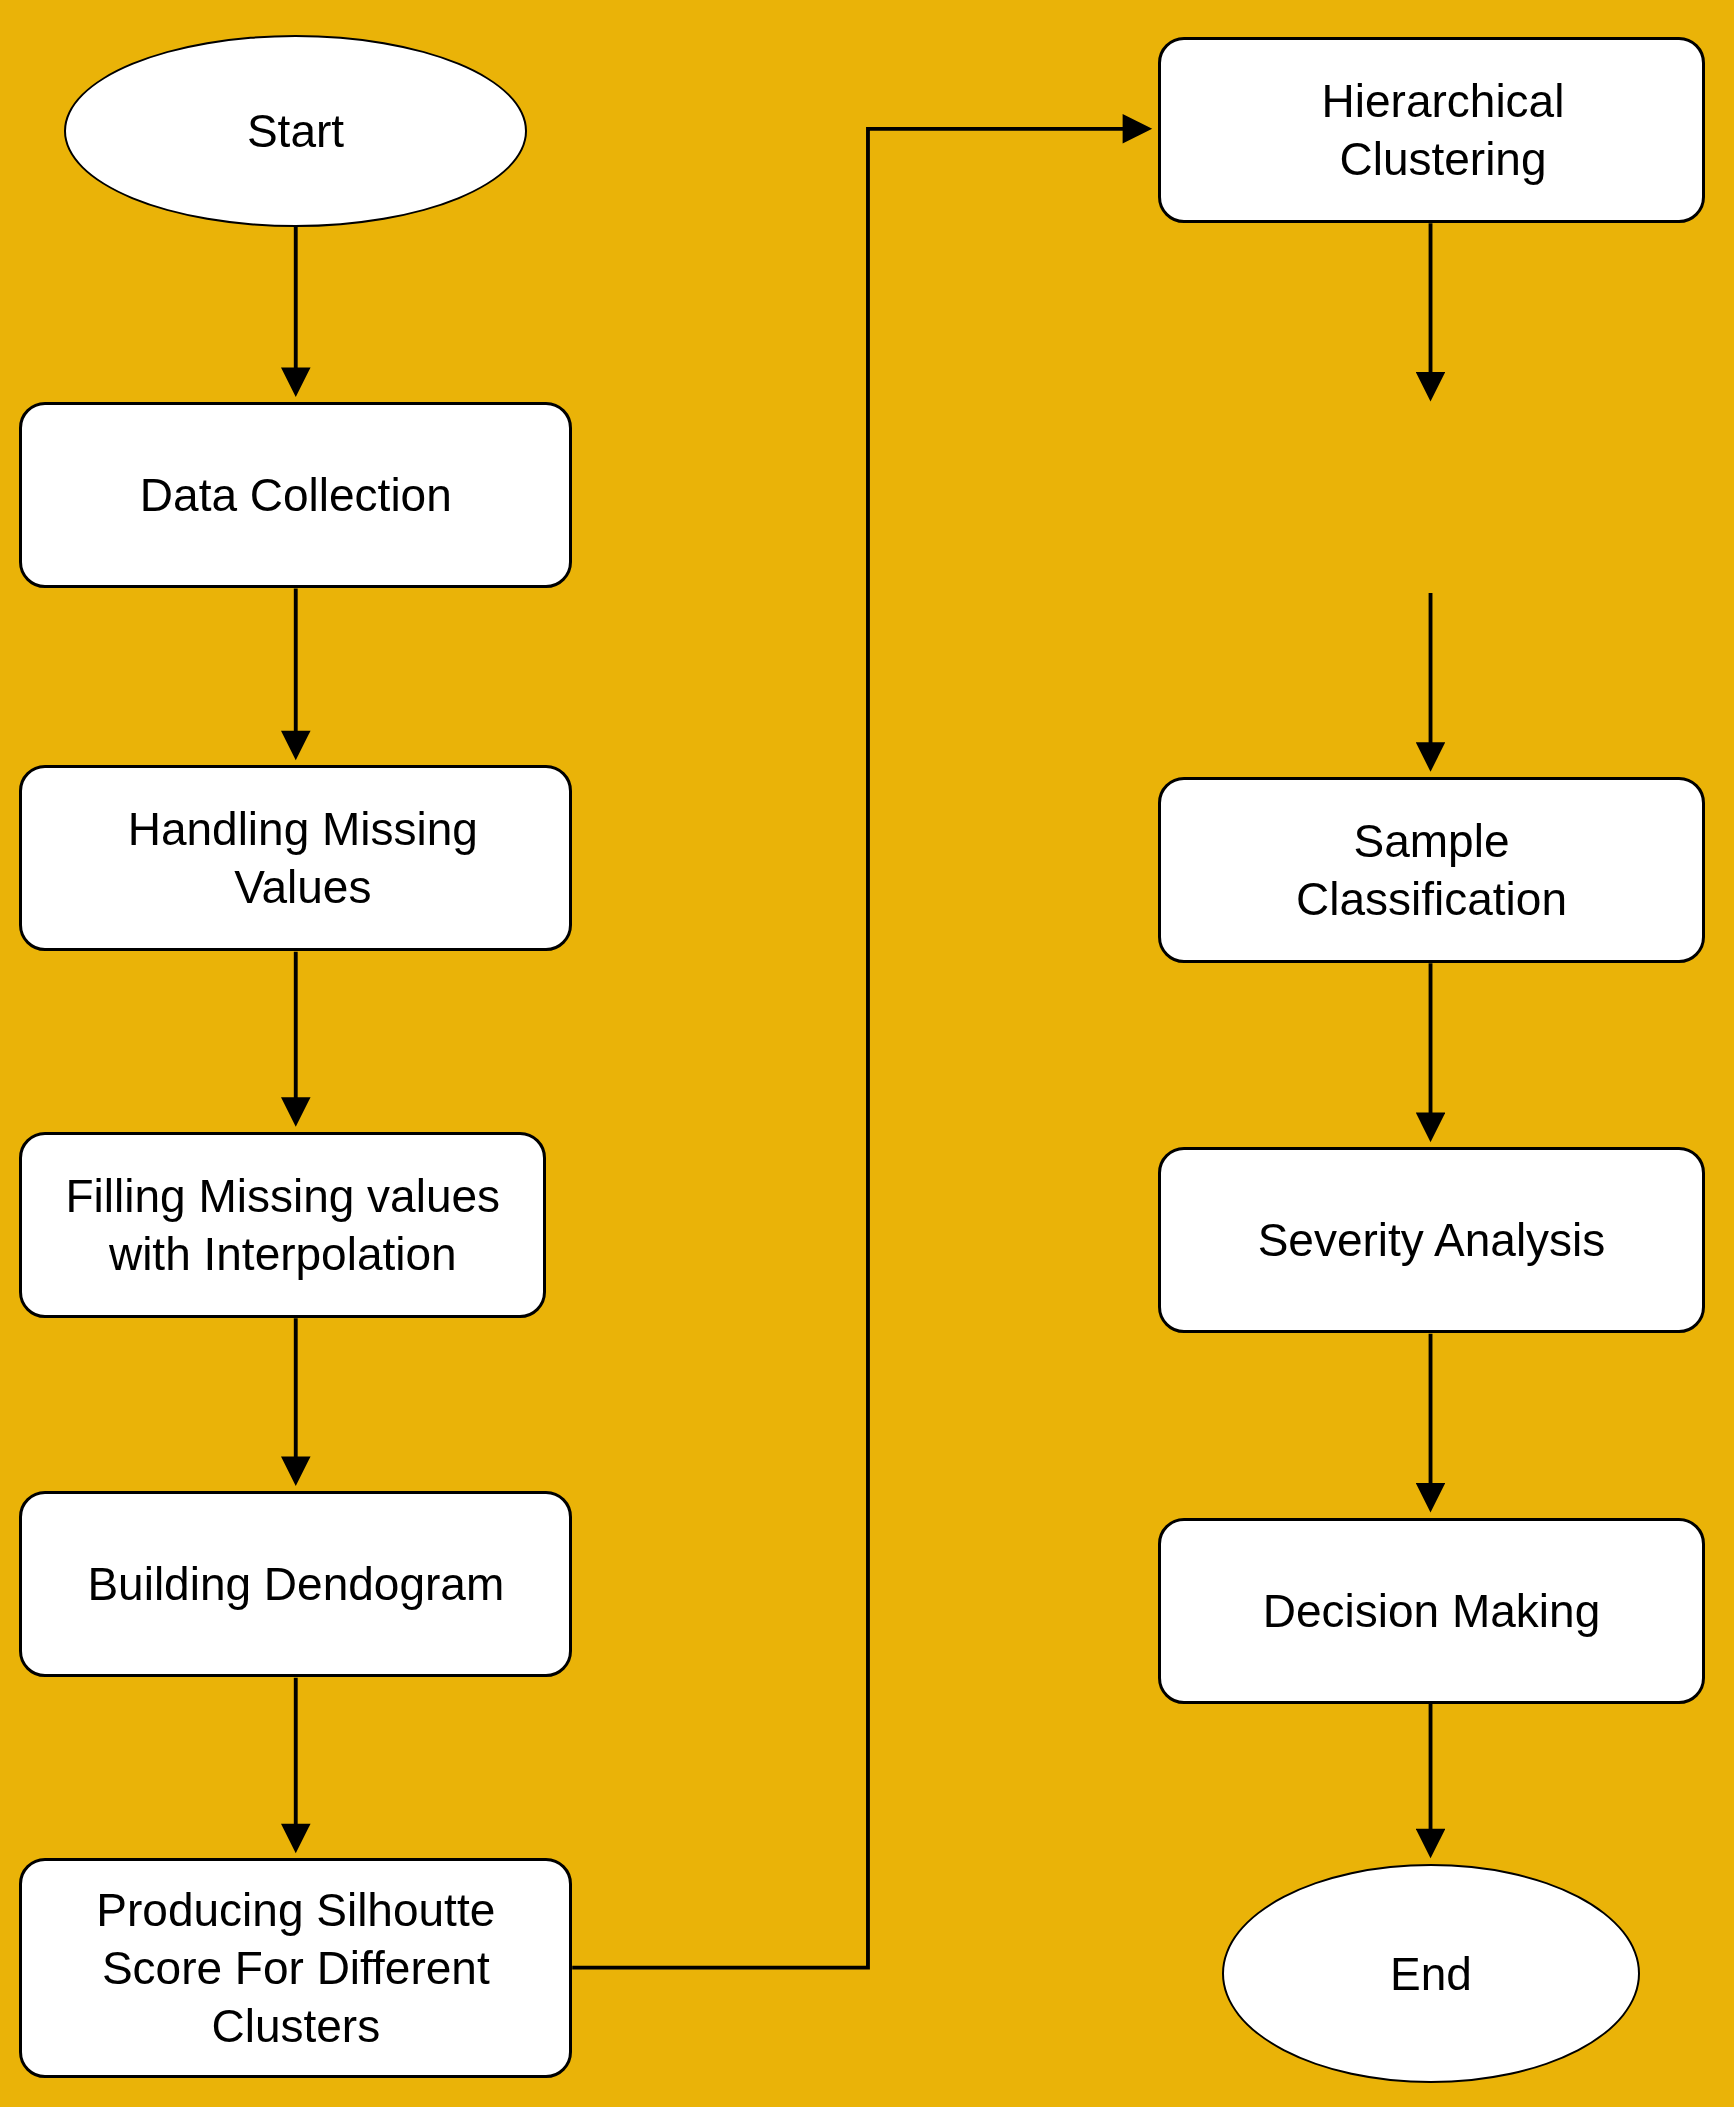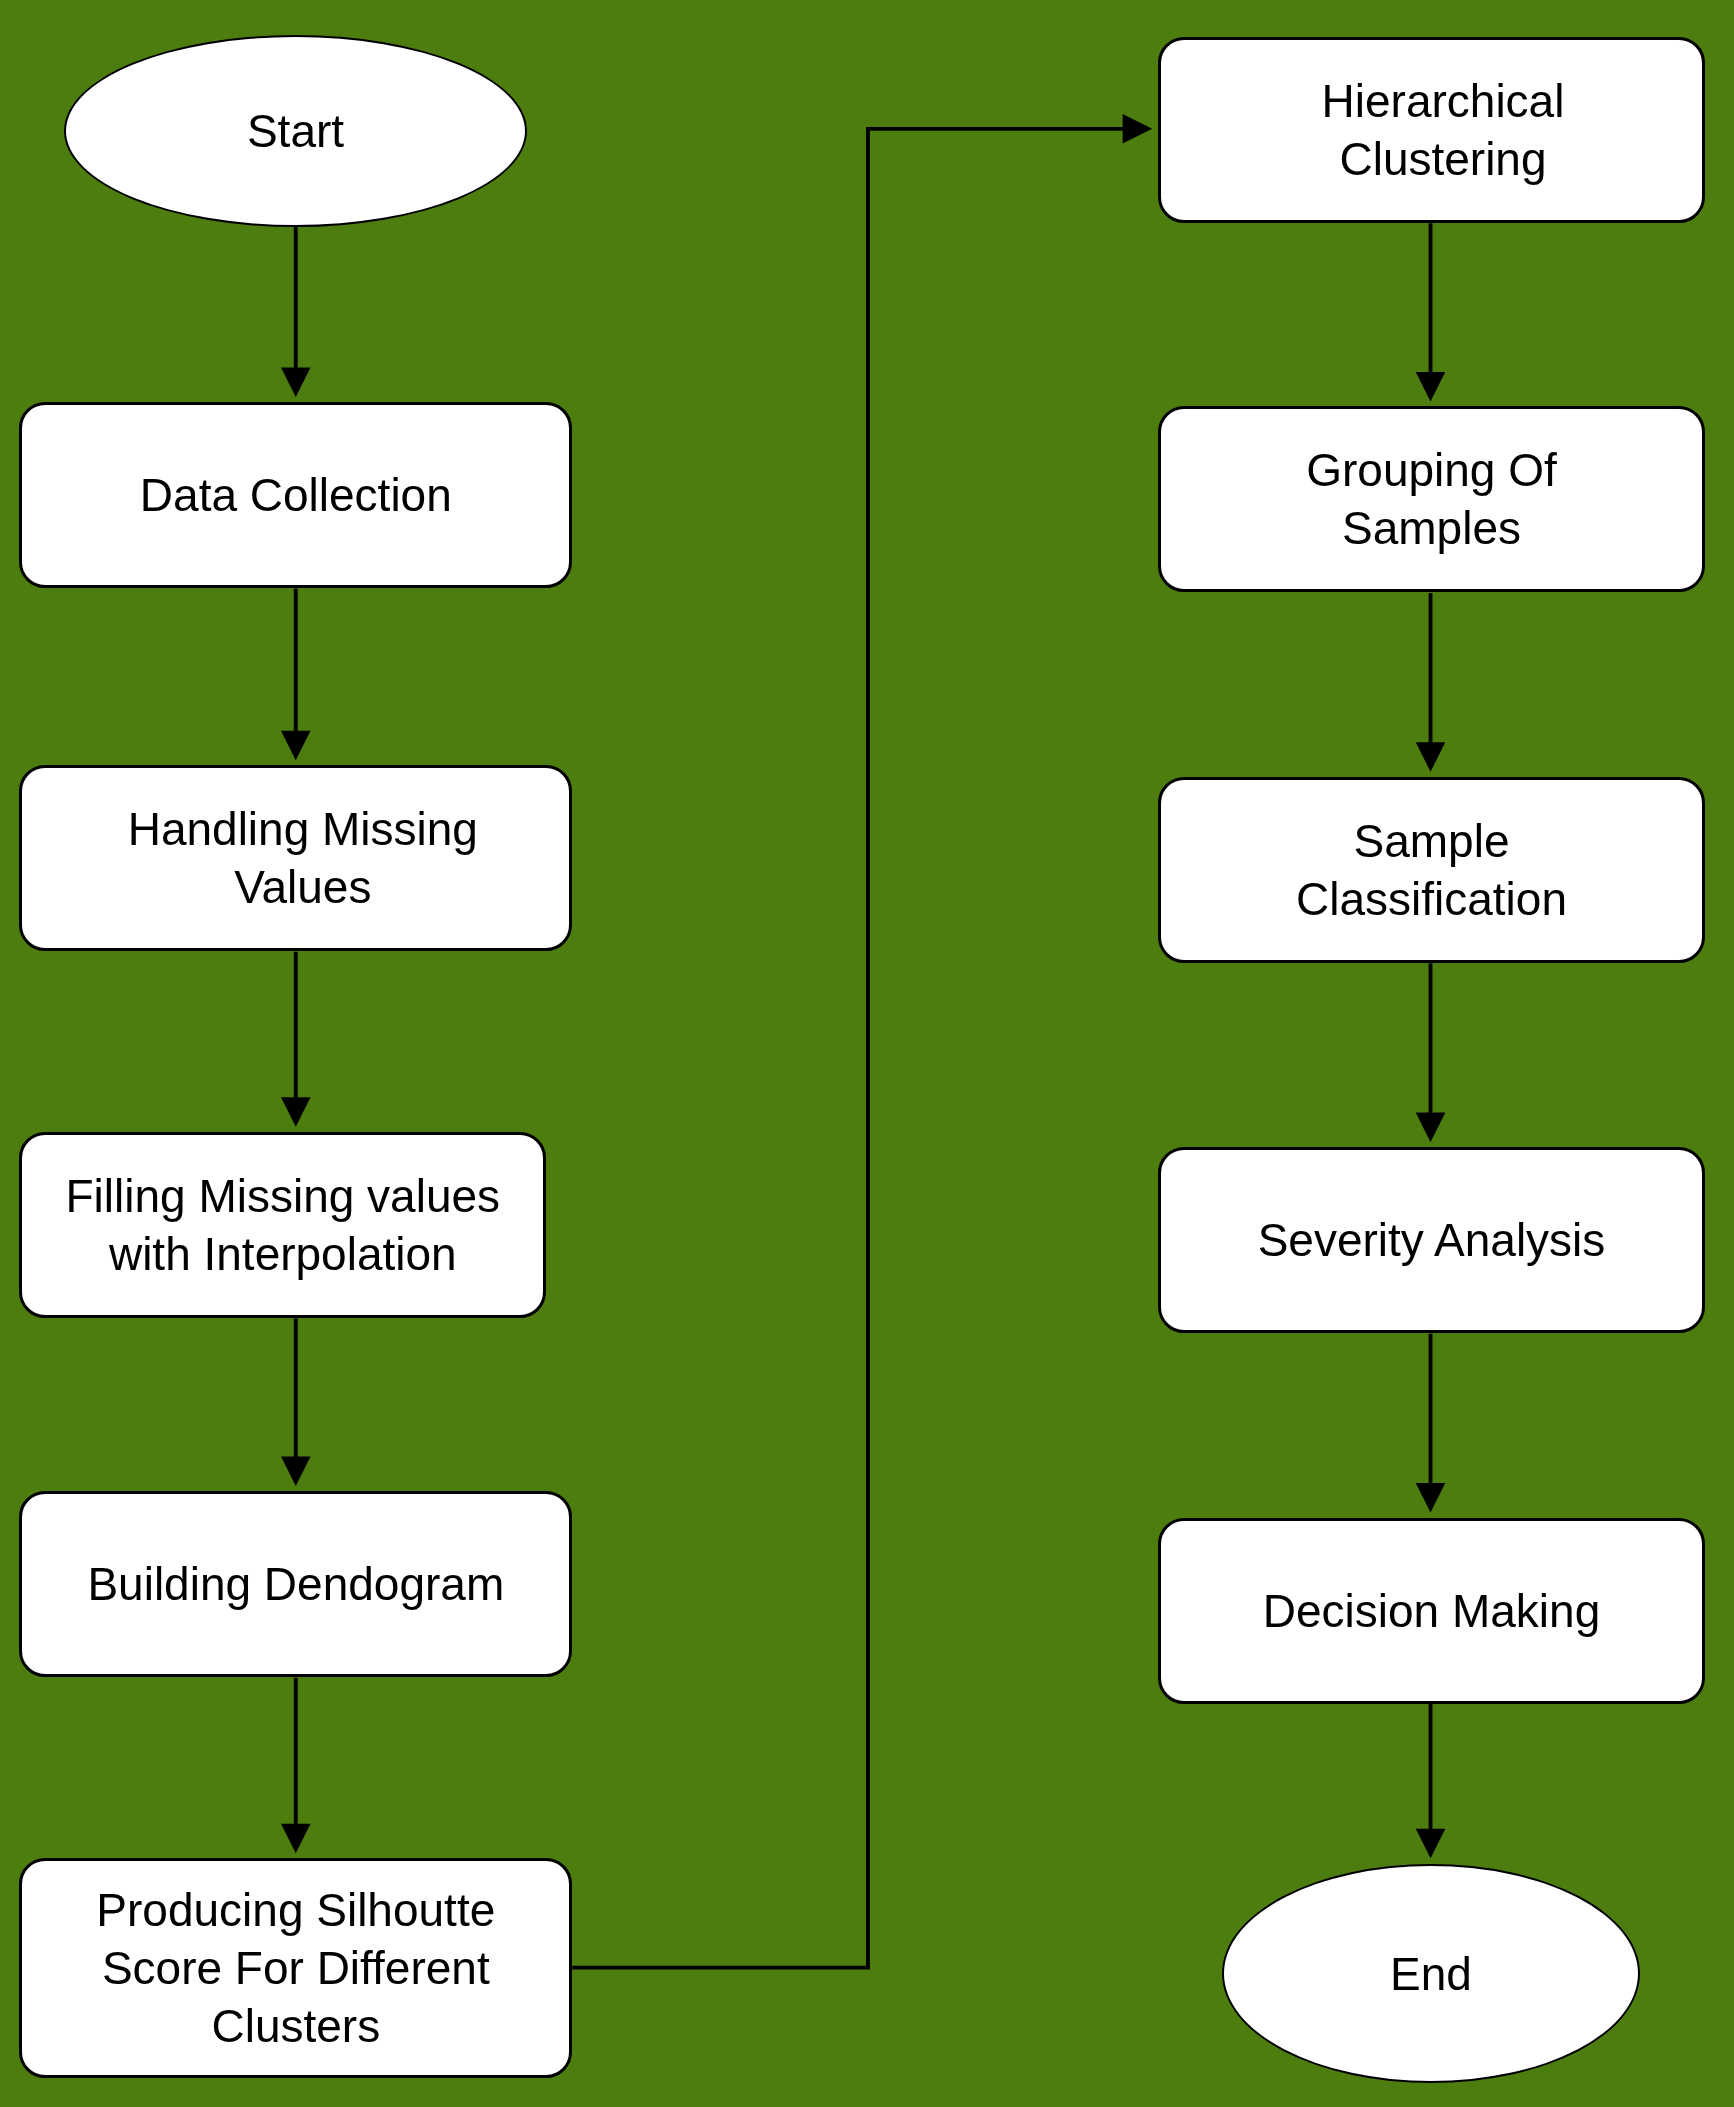--- a/index.html
+++ b/index.html
@@ -4,21 +4,21 @@
 <style>
   html, body {
     margin: 0;
     padding: 0;
     background: #ffffff;
   }
   .canvas {
     position: relative;
     width: 1734px;
     height: 2108px;
-    background: #4d7c0f;
+    background: #eab308;
     font-family: "Liberation Sans", sans-serif;
     color: #000000;
     overflow: hidden;
   }
   .edge-layer {
     position: absolute;
     left: 0;
     top: 0;
     width: 1734px;
     height: 2108px;
@@ -112,24 +112,20 @@
     <span>Producing Silhoutte
 Score For Different
 Clusters</span>
   </div>
 
   <div class="node process" id="node-hierarchical">
     <span>Hierarchical
 Clustering</span>
   </div>
 
-  <div class="node process" id="node-grouping">
-    <span>Grouping Of
-Samples</span>
-  </div>
 
   <div class="node process" id="node-sample-class">
     <span>Sample
 Classification</span>
   </div>
 
   <div class="node process" id="node-severity">
     <span>Severity Analysis</span>
   </div>
 

